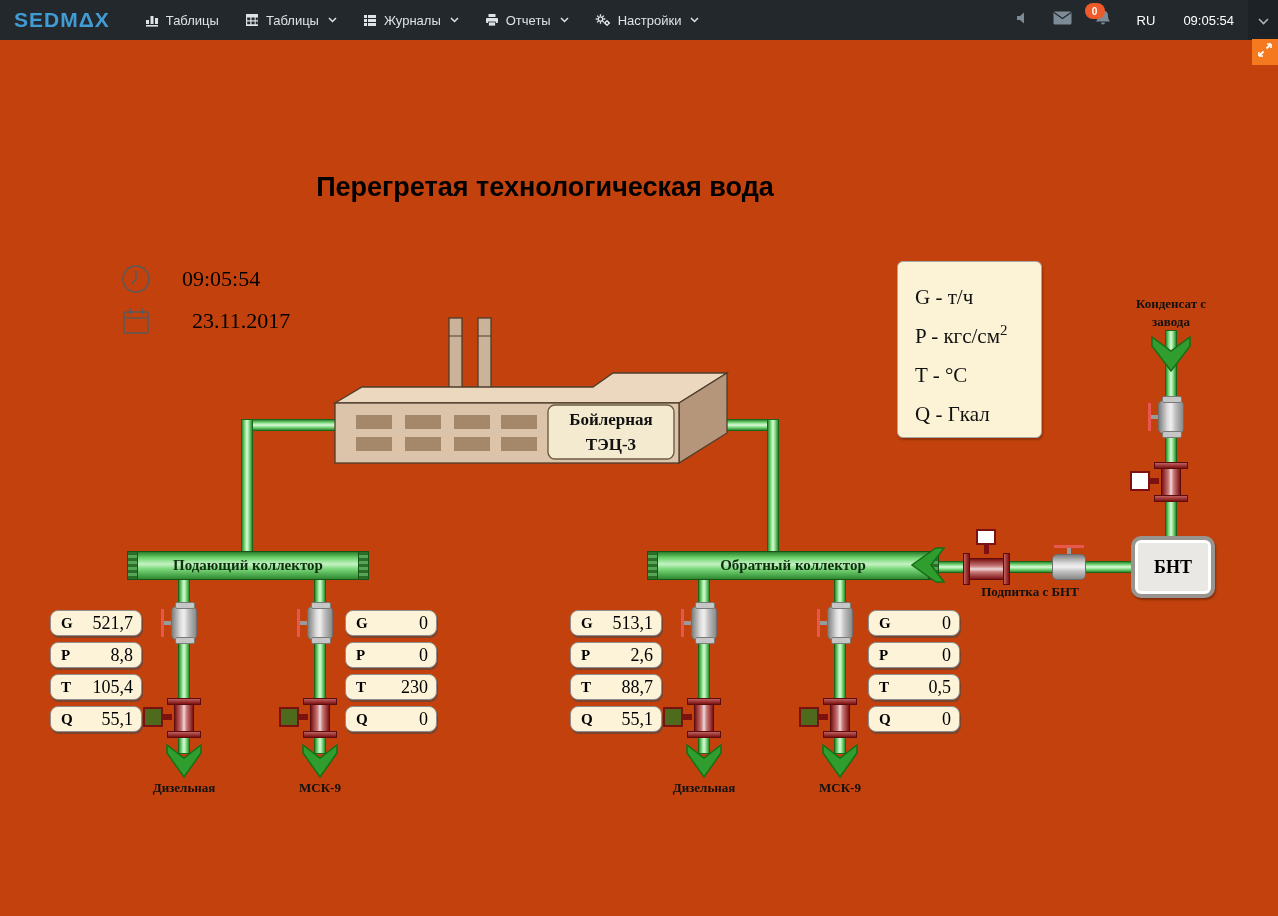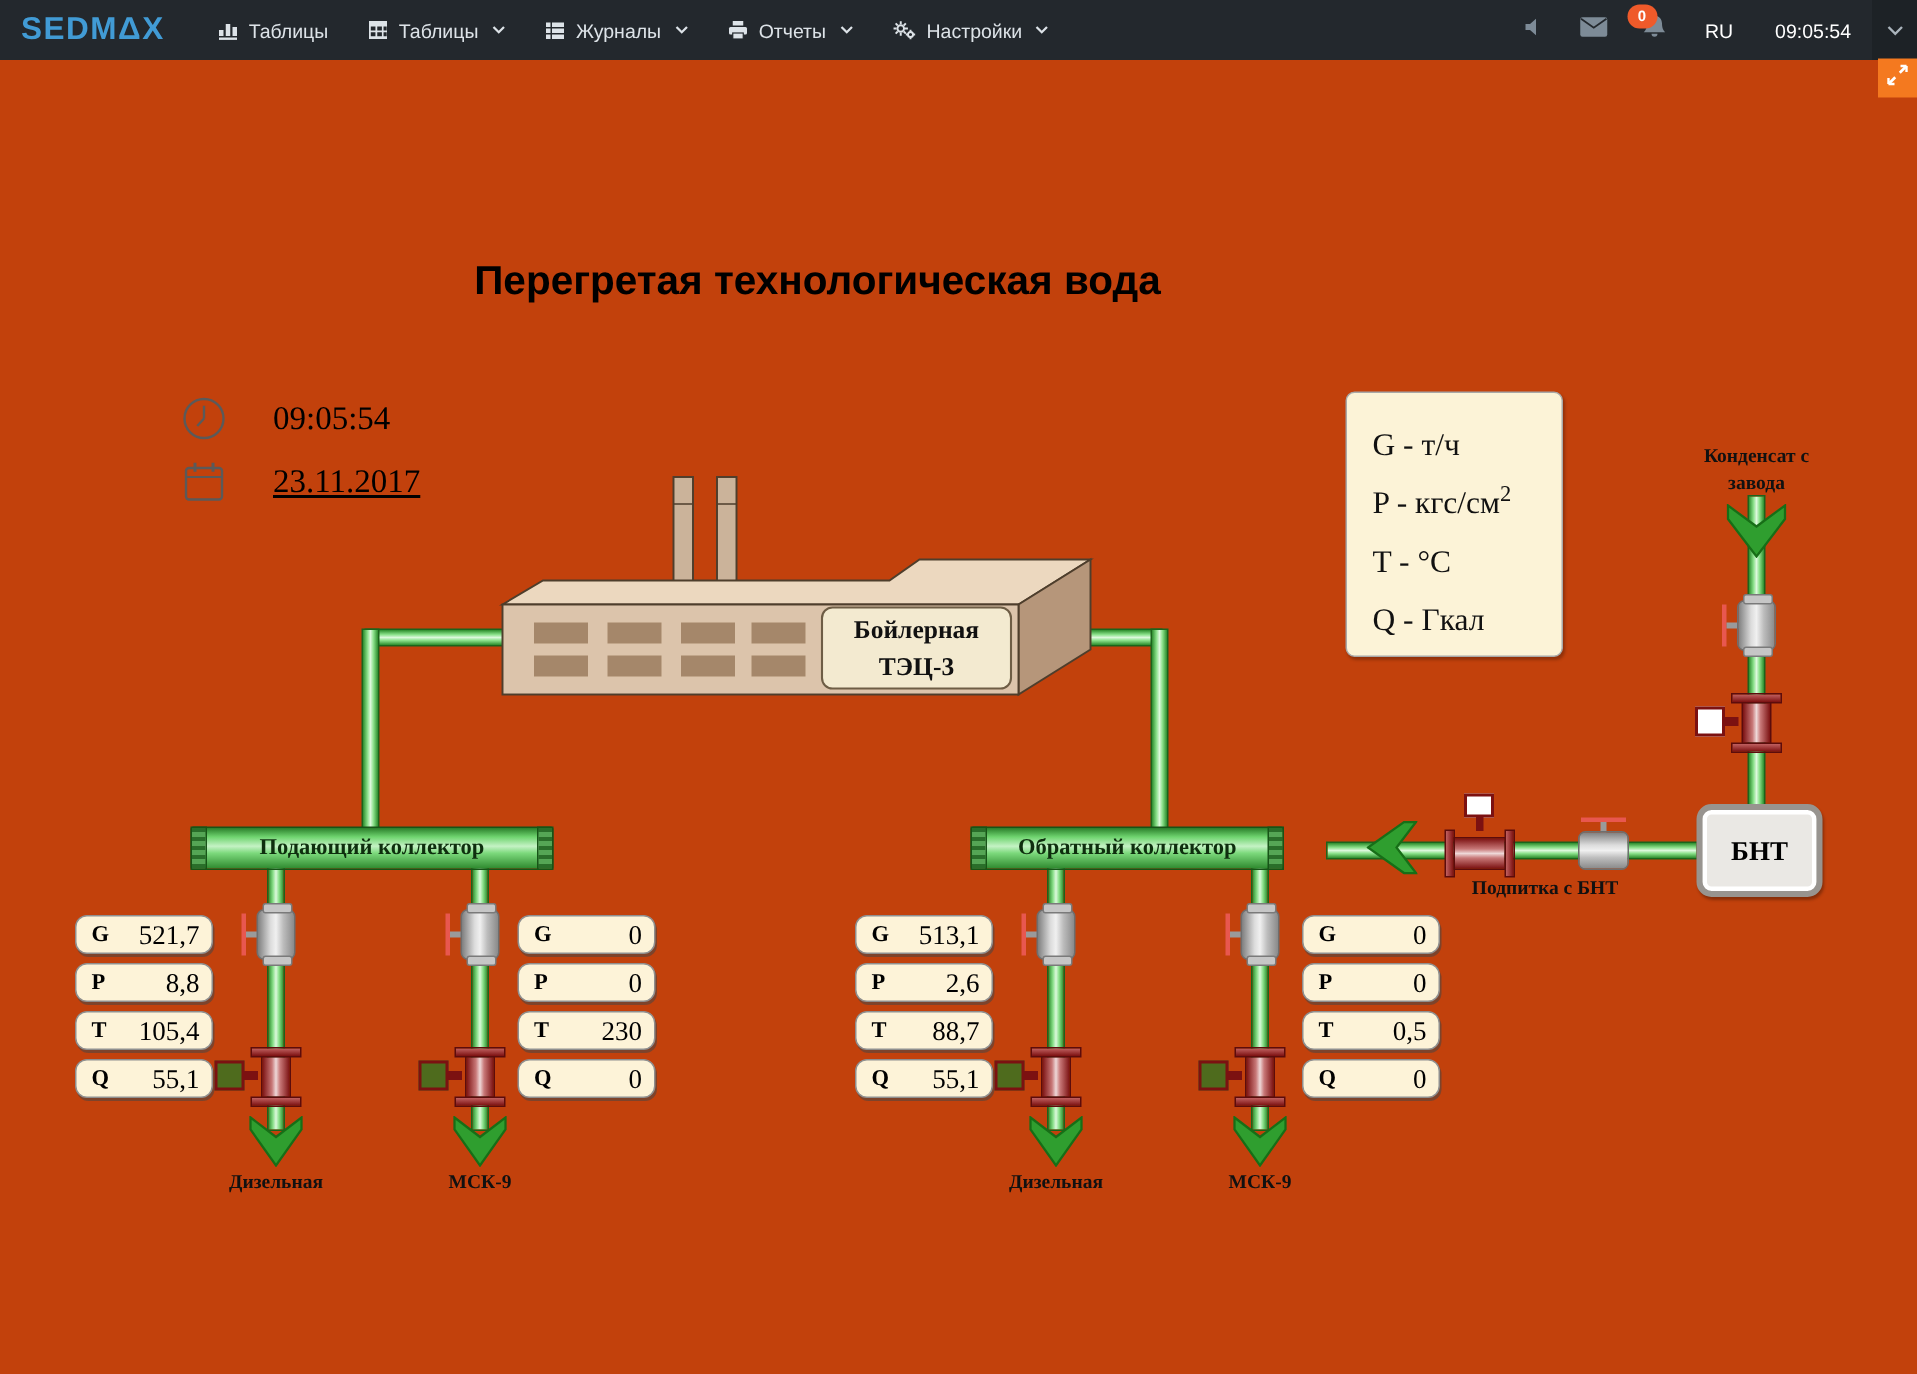--- a/index.html
+++ b/index.html
@@ -245,21 +245,21 @@
   </span>
   <div class="dt-text" style="left:182px;top:266px;">09:05:54</div>
 
   <span class="icon-abs" style="left:121px;top:306px;">
     <svg width="30" height="30" viewBox="0 0 30 30">
         <rect x="3" y="6" width="24" height="21" rx="2" fill="none" stroke="#5a5a5a" stroke-width="1.6"></rect>
         <path d="M3 12h24" stroke="#5a5a5a" stroke-width="1.4"></path>
         <path d="M9 2.5v6M21 2.5v6" stroke="#5a5a5a" stroke-width="2"></path>
       </svg>
   </span>
-  <div class="dt-text" style="left:182px;top:308px;text-decoration:underline;">23.11.2017</div>
+  <div class="dt-text" style="left:192px;top:308px;">23.11.2017</div>
 
   <div class="legend">
     <div class="row"><span>G - т/ч</span><sup></sup></div>
     <div class="row"><span>P - кгс/см</span><sup>2</sup></div>
     <div class="row"><span>T - °C</span><sup></sup></div>
     <div class="row"><span>Q - Гкал</span><sup></sup></div>
   </div>
 
   <div class="pipe-h" style="left:243px;top:419px;width:96px;"></div>
   <div class="pipe-v" style="left:241px;top:419px;height:134px;"></div>
@@ -294,21 +294,21 @@
         <rect x="171" y="131" width="36" height="14"></rect>
     </g>
     <rect x="218" y="99" width="126" height="54" rx="7" fill="#f3ead0" stroke="#6e5d45" stroke-width="1.4"></rect>
   </svg>
   <div class="dlabel" style="left:549px;top:407px;width:124px;font-size:17px;line-height:25px;">
     <div>Бойлерная</div>
     <div>ТЭЦ-3</div>
   </div>
 
   <div class="collector" style="left:127px;top:551px;width:242px;">Подающий коллектор</div>
-  <div class="collector" style="left:647px;top:551px;width:209px;">Обратный коллектор</div>
+  <div class="collector" style="left:647px;top:551px;width:292px;">Обратный коллектор</div>
 
   <div class="valve-v" style="left:171px;top:602px;">
       <span class="handle"></span>
       <span class="stem"></span>
       <span class="body"></span>
       <span class="capT"></span>
       <span class="capB"></span>
     </div>
   <div class="valve-v" style="left:307px;top:602px;">
       <span class="handle"></span>

